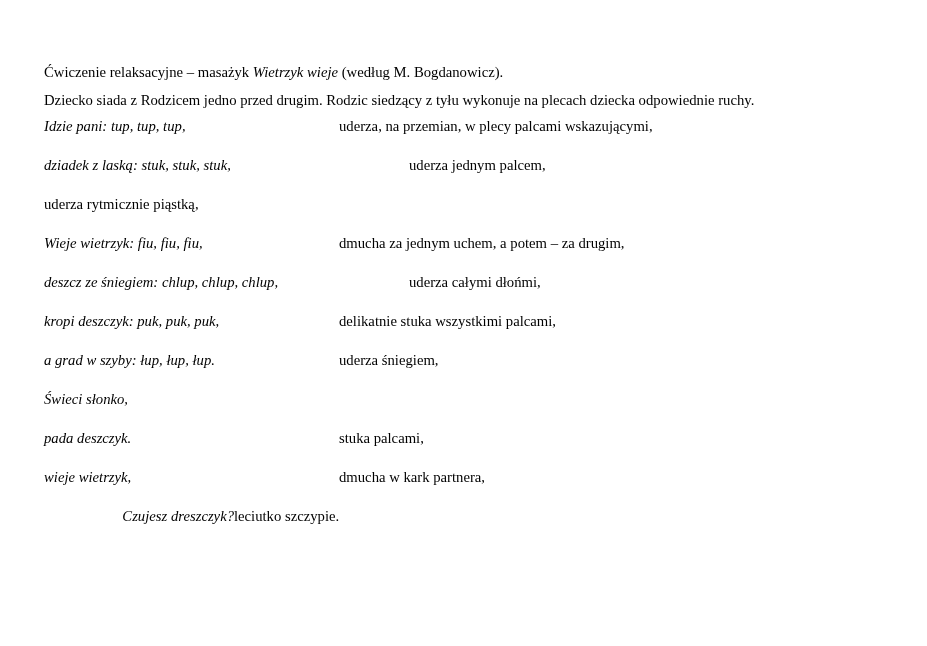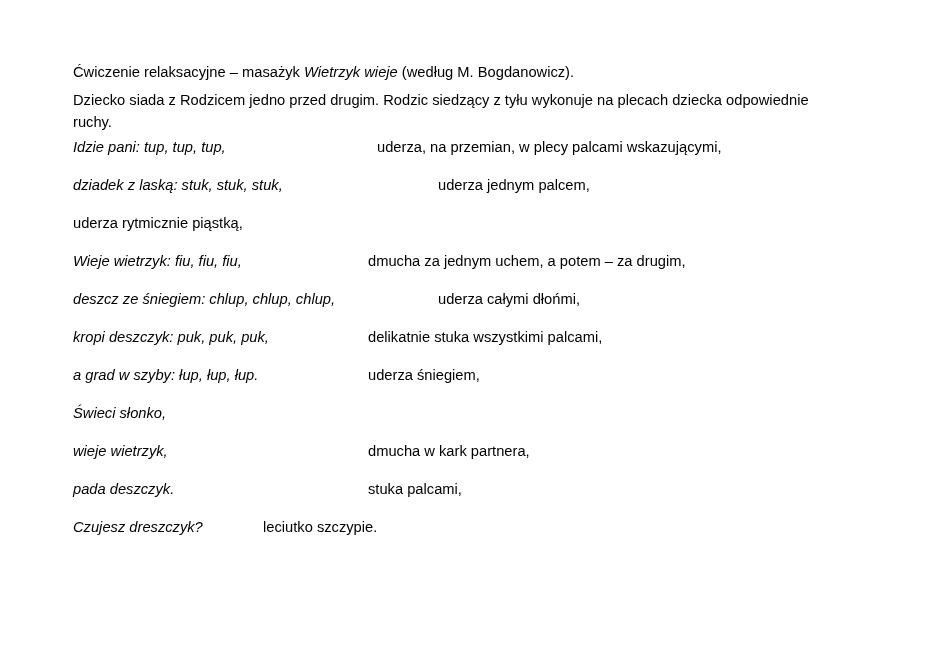--- a/index.html
+++ b/index.html
@@ -12,21 +12,22 @@
     background: #ffffff;
     font-family: "Liberation Sans", sans-serif;
     color: #000000;
     overflow: hidden;
   }
   .page {
     position: relative;
     width: 927px;
     height: 646px;
     box-sizing: border-box;
-    padding: 62px 72px 0 73px;
+    padding: 62px 72px 0 44px;
+    font-family: Liberation Serif, serif;
   }
   .intro {
     font-size: 14.7px;
     line-height: 1.45;
     margin: 0 0 0 0;
   }
   .intro .ital {
     font-style: italic;
   }
   .intro-line {
@@ -40,36 +41,36 @@
     margin-top: 6px;
   }
   .row {
     display: flex;
     align-items: baseline;
     font-size: 14.7px;
     margin-bottom: 22px;
   }
   .row.first {
     margin-bottom: 22px;
-    gap: 9px;
   }
   .row .chant {
     font-style: italic;
     flex: 0 0 auto;
     white-space: pre;
   }
   .row .action {
     white-space: pre;
   }
   
   .tab-a .chant { width: 295px; }
   .tab-c .chant { width: 365px; }
   .tab-d .chant { width: 190px; }
   .row.last {
     margin-top: 0;
+    text-align: right;
   }
 </style>
 </head>
 <body>
 
 <div class="page">
 
   <div class="intro">
     <div class="intro-line"><span>Ćwiczenie relaksacyjne – masażyk </span><span class="ital">Wietrzyk wieje</span><span> (według M. Bogdanowicz).</span></div>
     <div class="intro-line intro-p2">Dziecko siada z Rodzicem jedno przed drugim. Rodzic siedzący z tyłu wykonuje na plecach dziecka odpowiednie ruchy.</div>
@@ -100,26 +101,26 @@
       <span class="action">delikatnie stuka wszystkimi palcami,</span>
     </div>
     <div class="row tab-a">
       <span class="chant">a grad w szyby: łup, łup, łup.</span>
       <span class="action">uderza śniegiem,</span>
     </div>
     <div class="row tab-a">
       <span class="chant">Świeci słonko,</span>
     </div>
     <div class="row tab-a">
+      <span class="chant">pada deszczyk.</span>
+      <span class="action">stuka palcami,</span>
+    </div>
+    <div class="row tab-a">
       <span class="chant">wieje wietrzyk,</span>
       <span class="action">dmucha w kark partnera,</span>
-    </div>
-    <div class="row tab-a">
-      <span class="chant">pada deszczyk.</span>
-      <span class="action">stuka palcami,</span>
     </div>
     <div class="row last tab-d">
       <span class="chant">Czujesz dreszczyk?</span>
       <span class="action">leciutko szczypie.</span>
     </div>
   </div>
 
 </div>
 
 </body></html>

